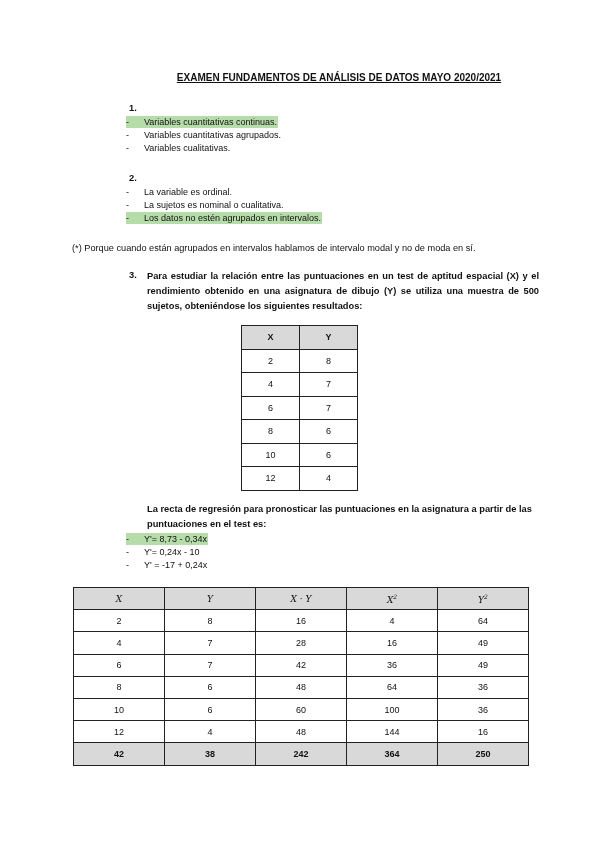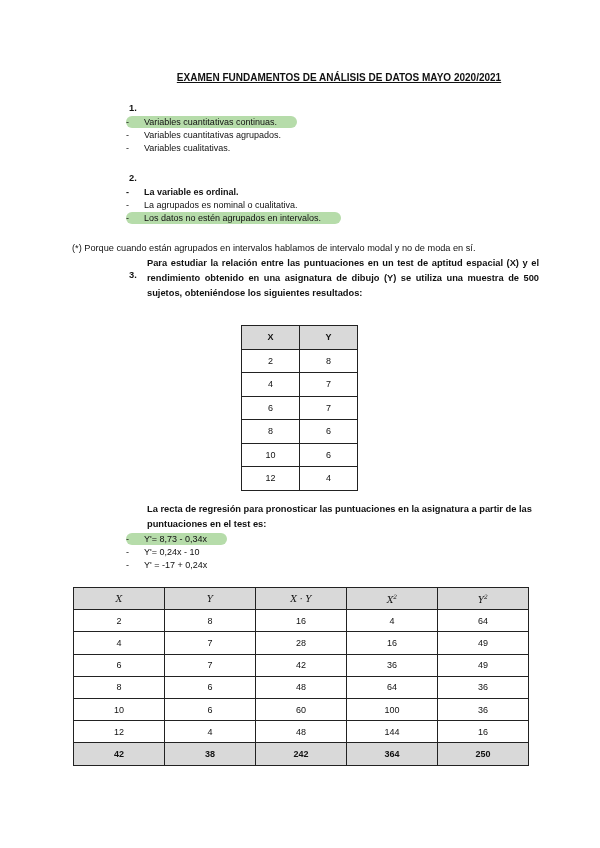--- a/index.html
+++ b/index.html
@@ -4,25 +4,25 @@
   <style>
     * { margin: 0; padding: 0; box-sizing: border-box; }
     html, body { width: 600px; height: 848px; background: #ffffff; overflow: hidden; }
     body { position: relative; font-family: "Liberation Sans", sans-serif; color: #111; font-size: 9px; }
     .abs { position: absolute; margin-left: 39px; }
     .title { left: 0; width: 600px; top: 72px; text-align: center; font-weight: bold; font-size: 10px; }
     .title span { text-decoration: underline; }
     .q { font-weight: bold; font-size: 9.3px; line-height: 13px; }
     .qnum { position: absolute; left: 0; }
     .qtext { position: absolute; left: 18px; }
-    .opt { position: absolute; left: 126px; font-size: 9px; line-height: 12px; height: 12px; padding-right: 20px; border-radius: 6px; }
+    .opt { position: absolute; left: 126px; font-size: 9px; line-height: 12px; height: 12px; padding-right: 1px; }
     .opt .dash { display: inline-block; width: 18px; }
     .opt.hl { background: #b6dcaa; }
     .note { left: 33px; top: 243px; font-size: 9.2px; }
-    .q3text { left: 108px; top: 256px; width: 392px; font-weight: bold; font-size: 9.3px; line-height: 15px; text-align: justify; }
+    .q3text { left: 108px; top: 269px; width: 392px; font-weight: bold; font-size: 9.3px; line-height: 15px; text-align: justify; }
     table { border-collapse: collapse; }
     .t1 { position: absolute; left: 241px; top: 325px; }
     .t1 td, .t1 th { border: 1.3px solid #222; width: 58px; height: 23.5px; text-align: center; font-size: 9px; }
     .t1 th { background: #d9d9d9; font-weight: bold; }
     .reg { left: 108px; top: 502px; width: 400px; font-weight: bold; font-size: 9.3px; line-height: 15px; }
     .t2 { position: absolute; left: 73px; top: 587px; }
     .t2 td, .t2 th { border: 1.3px solid #222; width: 91px; height: 22.2px; text-align: center; font-size: 9px; }
     .t2 th { background: #d9d9d9; font-family: "DejaVu Serif", serif; font-style: italic; font-weight: normal; font-size: 9px; }
     .t2 tr.tot td { background: #d9d9d9; font-weight: bold; }
     sup { font-size: 6px; }
@@ -35,22 +35,22 @@
 <div class="abs q" style="left:90px; top:102px; width:420px; height:14px;">
   <span class="qnum">1.</span>
 </div>
 <div class="opt hl" style="top:116px;"><span class="dash">-</span><span>Variables cuantitativas continuas.</span></div>
 <div class="opt" style="top:129px;"><span class="dash">-</span><span>Variables cuantitativas agrupados.</span></div>
 <div class="opt" style="top:142px;"><span class="dash">-</span><span>Variables cualitativas.</span></div>
 
 <div class="abs q" style="left:90px; top:172px; width:420px; height:14px;">
   <span class="qnum">2.</span>
 </div>
-<div class="opt" style="top:186px;font-weight:bold;"><span class="dash">-</span><span>La variable es ordinal.</span></div>
-<div class="opt" style="top:199px;"><span class="dash">-</span><span>La agrupados es nominal o cualitativa.</span></div>
+<div class="opt" style="top:186px;"><span class="dash">-</span><span>La variable es ordinal.</span></div>
+<div class="opt" style="top:199px;"><span class="dash">-</span><span>La sujetos es nominal o cualitativa.</span></div>
 <div class="opt hl" style="top:212px;"><span class="dash">-</span><span>Los datos no estén agrupados en intervalos.</span></div>
 
 <div class="abs note">(*) Porque cuando están agrupados en intervalos hablamos de intervalo modal y no de moda en sí.</div>
 
 <div class="abs q" style="left:90px; top:269px; width:18px;">3.</div>
 <div class="abs q3text">Para estudiar la relación entre las puntuaciones en un test de aptitud espacial (X) y el rendimiento obtenido en una asignatura de dibujo (Y) se utiliza una muestra de 500 sujetos, obteniéndose los siguientes resultados:</div>
 
 <table class="t1">
   <tbody>
       <tr>

